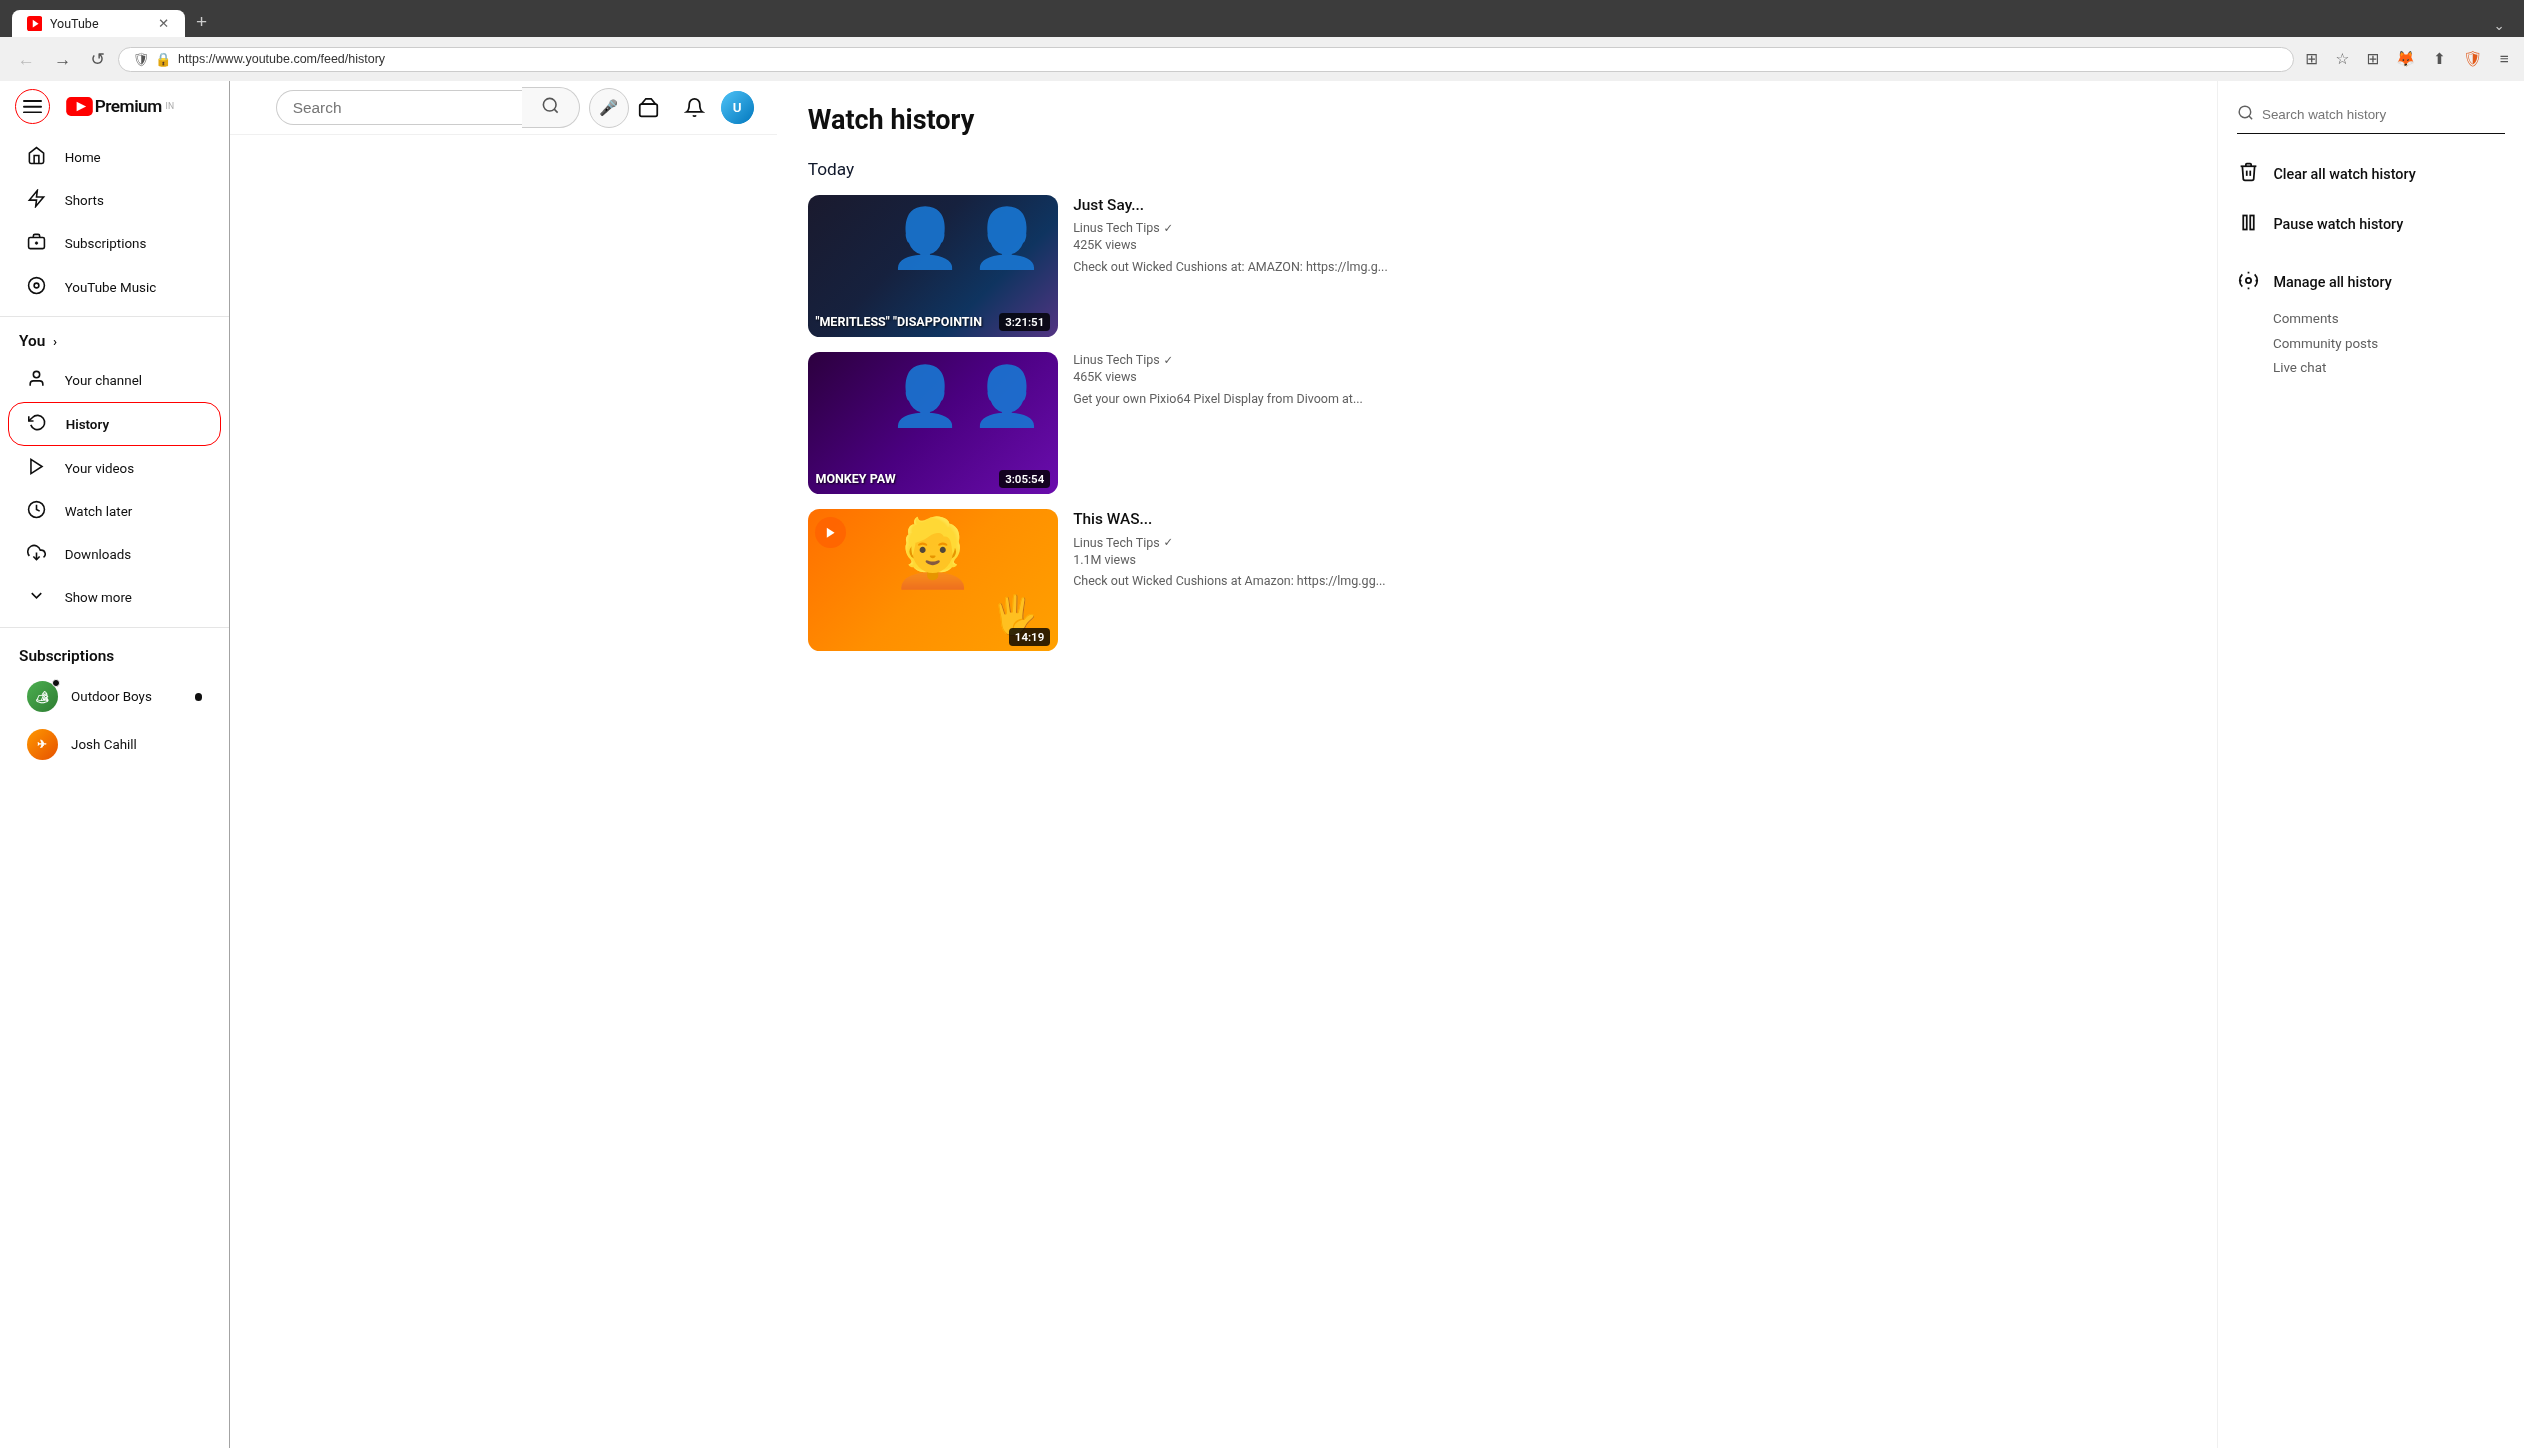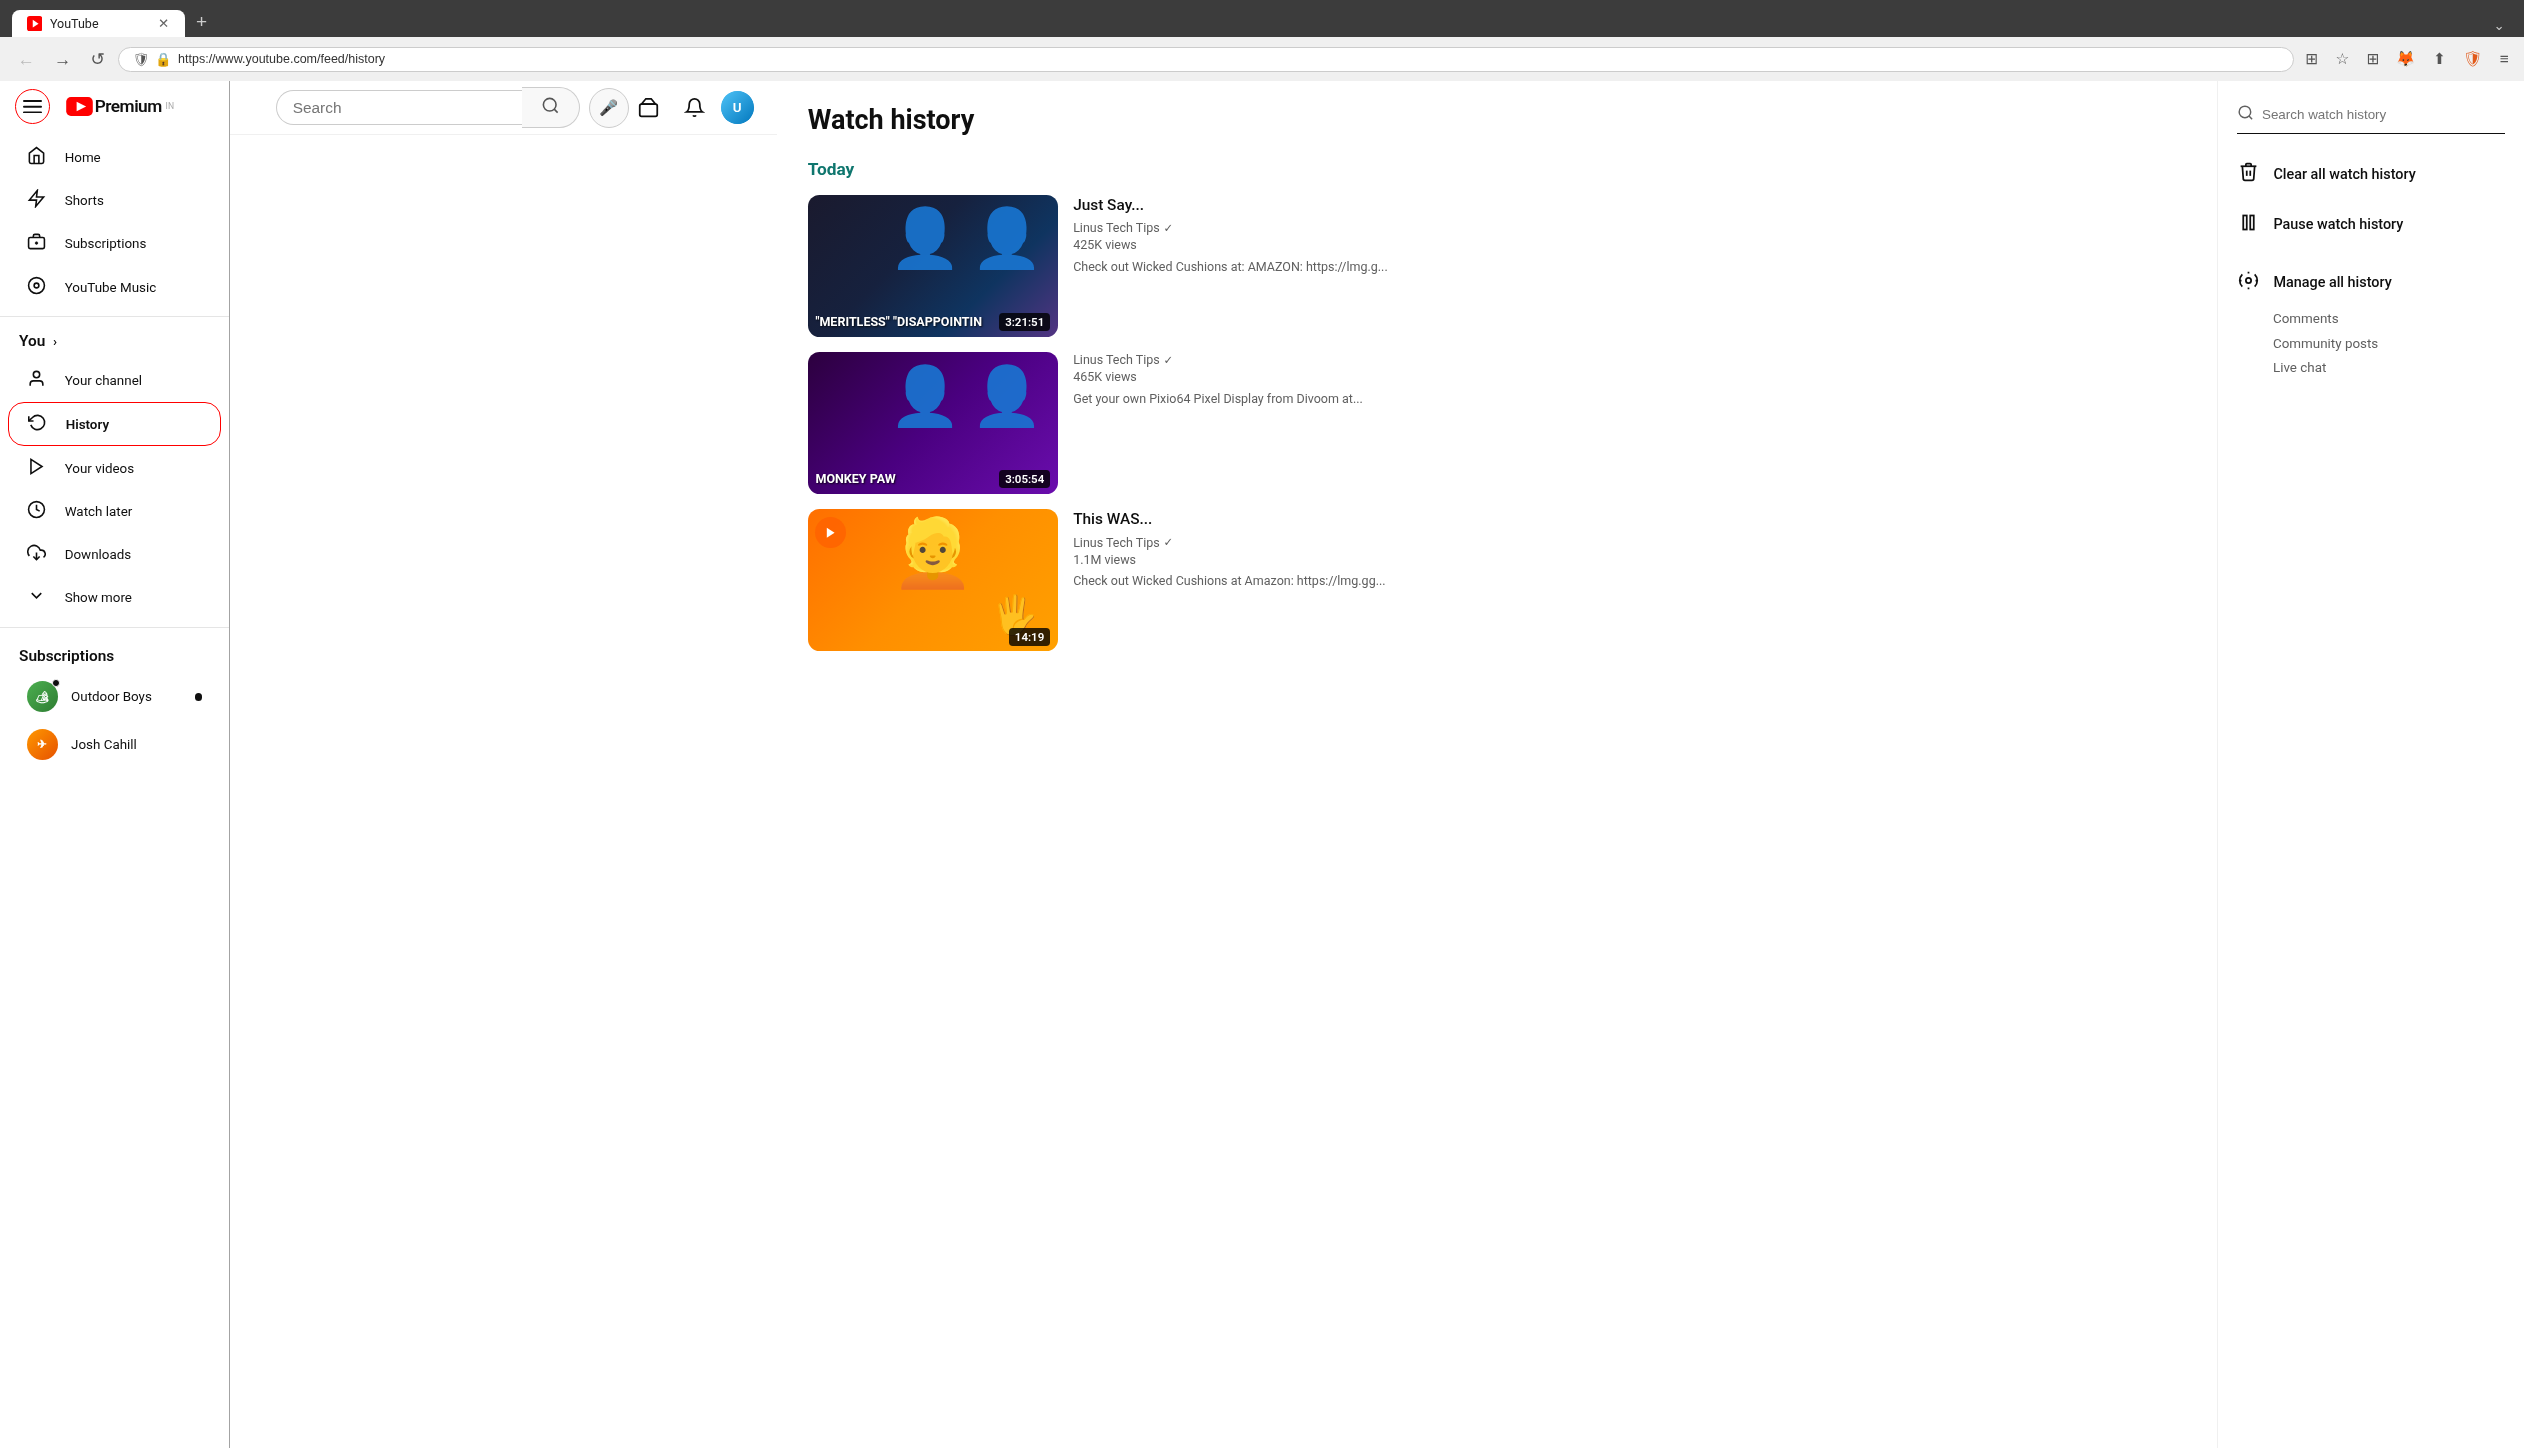--- a/index.html
+++ b/index.html
@@ -60,21 +60,21 @@
     .search-bar input { border: none; outline: none; flex: 1; font-size: 15.4px; color: #0f0f0f; background: transparent; }
     .search-btn { background: #f8f8f8; border: 1px solid #ccc; border-left: none; border-radius: 0 38px 38px 0; padding: 7.7px 19px; cursor: pointer; font-size: 17.3px; color: #555; }
     .mic-btn { background: #f8f8f8; border: 1px solid #ccc; border-radius: 50%; width: 40px; height: 40px; display: flex; align-items: center; justify-content: center; cursor: pointer; margin-left: 9.6px; font-size: 15.4px; }
     .top-bar-actions { display: flex; align-items: center; gap: 7.7px; }
     .top-action-btn { background: none; border: none; cursor: pointer; font-size: 19px; color: #0f0f0f; padding: 7.7px; border-radius: 50%; width: 38px; height: 38px; display: flex; align-items: center; justify-content: center; }
     .user-avatar { width: 33px; height: 33px; border-radius: 50%; background: linear-gradient(135deg, #4fc3f7, #0277bd); display: flex; align-items: center; justify-content: center; cursor: pointer; overflow: hidden; }
 
     
     .main-content { flex: 1; overflow-y: auto; padding: 23px 31px; }
     .page-title { font-size: 27px; font-weight: 700; color: #0f0f0f; margin-bottom: 23px; }
-    .section-date { font-size: 17.3px; font-weight: 700; color: #0f766e; margin-bottom: 15.4px; }
+    .section-date { font-size: 17.3px; font-weight: 400; color: #0f172a; margin-bottom: 15.4px; }
 
     .video-list { display: flex; flex-direction: column; gap: 15.4px; }
     .video-item { display: flex; gap: 15.4px; align-items: flex-start; }
     .video-thumbnail { position: relative; width: 250px; min-width: 250px; height: 142px; border-radius: 11.5px; overflow: hidden; background: #000; cursor: pointer; }
     .video-duration { position: absolute; bottom: 5.8px; right: 7.7px; background: rgba(0,0,0,0.8); color: #fff; font-size: 11.5px; font-weight: 600; padding: 1.9px 5.8px; border-radius: 3.8px; }
     .video-play-overlay { position: absolute; top: 7.7px; left: 7.7px; background: rgba(255,100,0,0.9); border-radius: 50%; width: 31px; height: 31px; display: flex; align-items: center; justify-content: center; }
     .video-info { flex: 1; }
     .video-title { font-size: 15.4px; font-weight: 500; color: #0f0f0f; line-height: 1.4; margin-bottom: 3.8px; cursor: pointer; }
     .video-channel { display: flex; align-items: center; gap: 3.8px; font-size: 12.5px; color: #606060; margin-bottom: 1.9px; cursor: pointer; }
     .verified-icon { color: #606060; font-size: 11.5px; }

